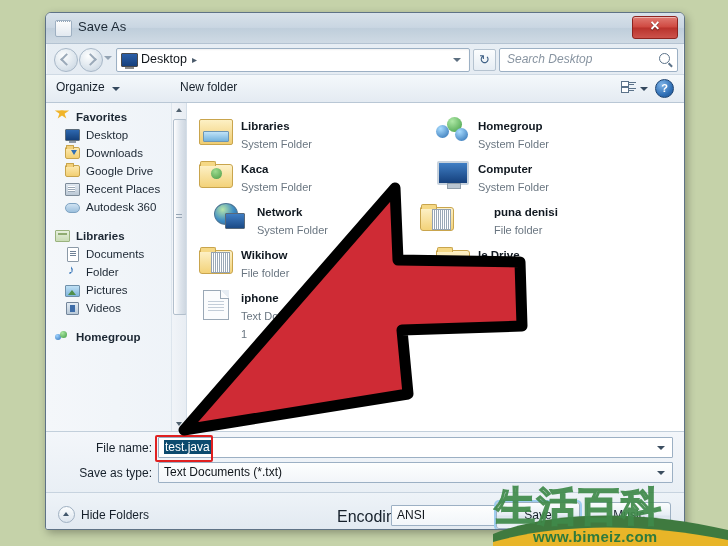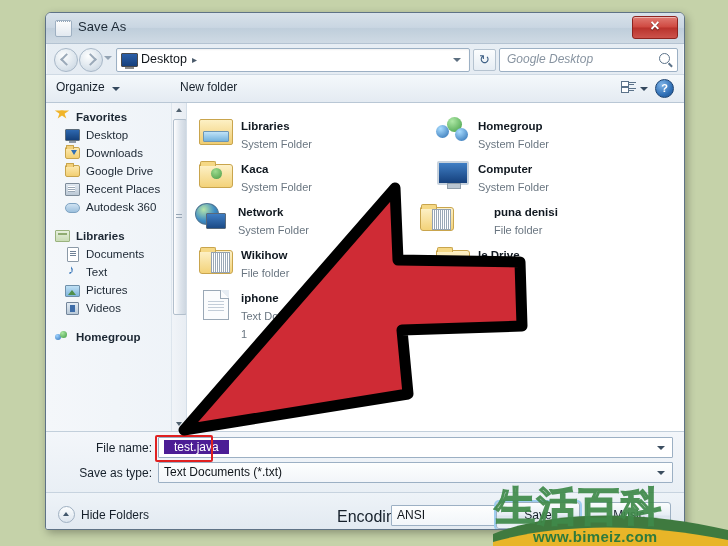--- a/index.html
+++ b/index.html
@@ -365,21 +365,21 @@
   }
   .lbl-filename{left:2px;top:9px;}
   .lbl-savetype{left:2px;top:34px;}
   .combo{
     position:absolute;left:112px;right:11px;height:19px;
     background:#fff;border:1px solid #9cb0c4;border-radius:1px;
   }
   .combo-filename{top:5px;}
   .combo-savetype{top:30px;background:linear-gradient(#fdfefe,#f2f5f9);}
   .combo-val{position:absolute;left:5px;top:2px;font-size:12px;color:#10151b;white-space:nowrap;}
-  .combo-val.sel{background:#4c1d95;color:#fff;padding:0 10px;}
+  .combo-val.sel{background:#0c4a6e;color:#fff;padding:0 1px;}
   .combo-arrow{
     position:absolute;right:7px;top:8px;width:0;height:0;
     border-left:4px solid transparent;border-right:4px solid transparent;
     border-top:4px solid #3c4e60;
   }
   .fn-focus{
     position:absolute;left:109px;top:3px;width:54px;height:23px;
     border:2px solid #e02020;border-radius:2px;pointer-events:none;
   }
   
@@ -462,21 +462,21 @@
     <div class="addressbar">
       <div class="addr-icon"></div>
       <div class="addr-text">Desktop</div>
       <div class="addr-sep">▸</div>
       <div class="addr-drop"></div>
     </div>
 
     <div class="refresh-btn"></div>
 
     <div class="searchbox">
-      <div class="search-text">Google Desktop</div>
+      <div class="search-text">Search Desktop</div>
       <div class="search-icon"></div>
     </div>
   </div>
 
   <div class="toolbar">
     <div class="tb-item tb-organize">Organize</div>
     <div class="tb-arrow"></div>
     <div class="tb-item tb-newfolder">New folder</div>
     <div class="view-icon">
       <span class="r r1"></span>
@@ -546,21 +546,21 @@
           <div class="nav-row child">
             <span class="nav-ico">
                 <i class="ico-doc"></i>
               </span>
             <span class="nav-lbl">Documents</span>
           </div>
           <div class="nav-row child">
             <span class="nav-ico">
                 <i class="ico-music"></i>
               </span>
-            <span class="nav-lbl">Text</span>
+            <span class="nav-lbl">Folder</span>
           </div>
           <div class="nav-row child">
             <span class="nav-ico">
                 <i class="ico-pic"></i>
               </span>
             <span class="nav-lbl">Pictures</span>
           </div>
           <div class="nav-row child">
             <span class="nav-ico">
                 <i class="ico-vid"></i>
@@ -604,21 +604,21 @@
       <div class="file-item" style="left:10px;top:53px;">
         <span class="fi-icon user-icon">
             <i class="bigfolder"></i>
           </span>
         <span class="fi-text">
           <span class="fi-name">Kaca</span><br>
           <span class="fi-sub">System Folder</span>
         </span>
       </div>
 
-      <div class="file-item" style="left:7px;top:96px;">
+      <div class="file-item" style="left:26px;top:96px;">
         <span class="fi-icon">
             <i class="net-icon"></i>
           </span>
         <span class="fi-text">
           <span class="fi-name">Network</span><br>
           <span class="fi-sub">System Folder</span>
         </span>
       </div>
 
       <div class="file-item" style="left:10px;top:139px;">

